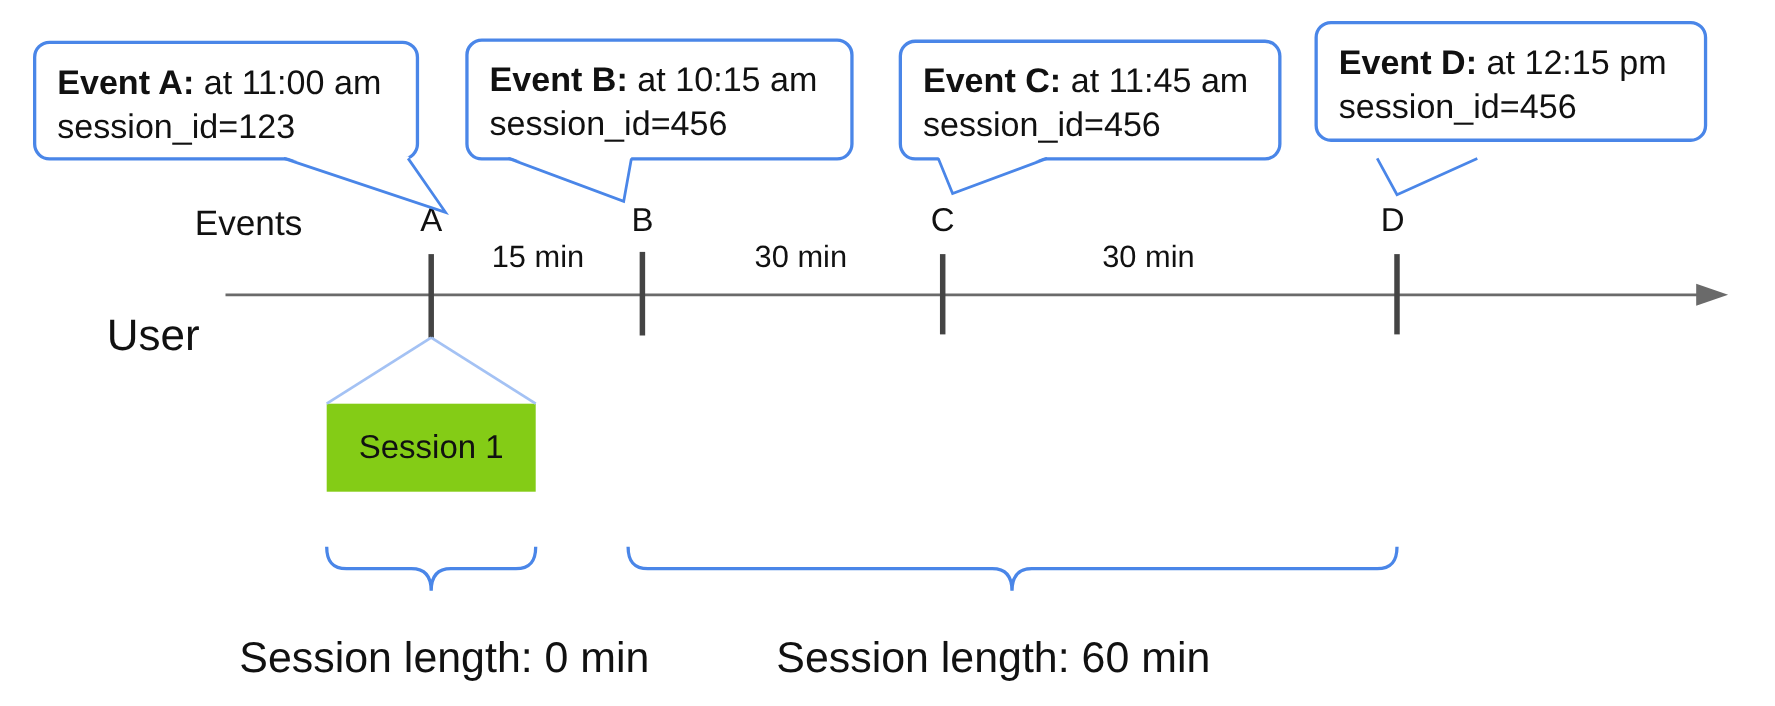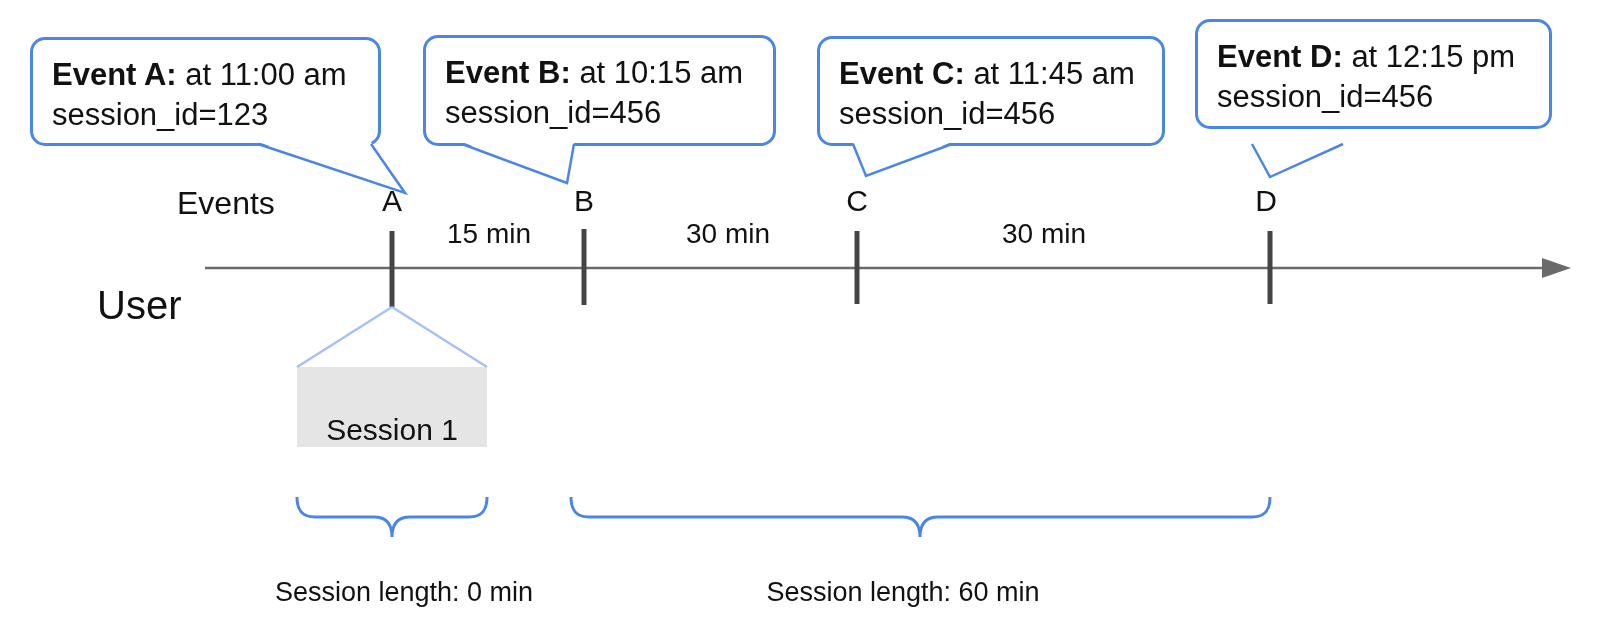--- a/index.html
+++ b/index.html
@@ -30,28 +30,28 @@
     position:absolute;left:0;top:0;z-index:5;
     pointer-events:none;
   }
   .lbl{position:absolute;white-space:nowrap;}
   .events-lbl{left:177px;top:185px;font-size:32px;}
   .user-lbl{left:97px;top:254px;font-size:40px;margin-top:29px;}
   .evletter{top:184px;font-size:30px;transform:translateX(-50%);}
   .interval{top:218px;font-size:28px;transform:translateX(-50%);}
   .session-box{
     position:absolute;top:367px;height:80px;
-    background:#e5e5e5;
-    display:flex;align-items:flex-end;justify-content:center;
+    background:#84cc16;
+    display:flex;align-items:center;justify-content:center;
     font-size:30px;
     z-index:1;
   }
   .session1{left:297px;width:190px;}
   .session2{left:570px;width:700px;}
-  .length-lbl{top:577px;font-size:27px;transform:translateX(-50%);}
+  .length-lbl{top:577px;font-size:39px;transform:translateX(-50%);}
 </style>
 </head>
 <body>
 
 <div class="canvas">
 
   <div class="bubble" style="left:30px;top:37px;width:351px;height:109px;">
     <div><b>Event A:</b> <span>at 11:00 am</span></div>
     <div>session_id=123</div>
   </div>

